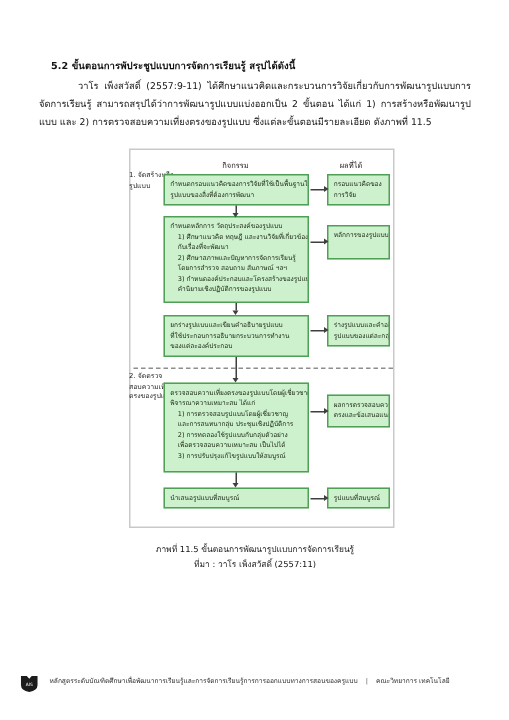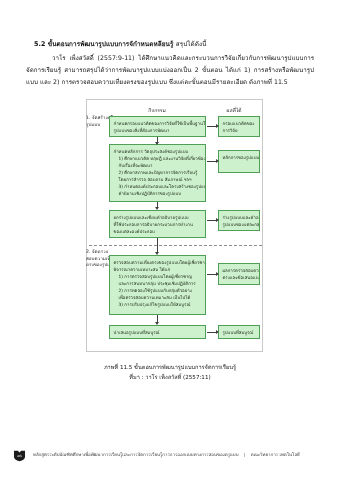--- a/index.html
+++ b/index.html
@@ -35,21 +35,21 @@
   .section-heading {
     font-size: 6.4px;
     font-weight: bold;
     line-height: 1.55;
     color: #111111;
     letter-spacing: 0.05px;
     margin: 0 0 2px 0;
     text-indent: 8px;
   }
   .section-heading .light {
-    font-weight: normal;
+    font-weight: bold;
   }
   .body-par {
     font-size: 6.2px;
     line-height: 1.92;
     color: #141414;
     text-align: justify;
     margin: 0;
     text-indent: 26px;
     letter-spacing: 0.02px;
   }
@@ -210,21 +210,21 @@
   .footer-sep { padding: 0 4px; color: #555; }
 </style>
 </head>
 <body>
 
 <div class="page">
 
   <div class="content">
     <div class="section-heading">
       <span>5.2</span>
-      <span>ขั้นตอนการพัฒนารูปแบบการจักำหนดหลียนรู้</span>
+      <span>ขั้นตอนการพัประชูปแบบการจัดการเรียนรู้</span>
       <span class="light">สรุปได้ดังนี้</span>
     </div>
     <p class="body-par">วาโร  เพ็งสวัสดิ์ (2557:9-11) ได้ศึกษาแนวคิดและกระบวนการวิจัยเกี่ยวกับการพัฒนารูปแบบการจัดการเรียนรู้ สามารถสรุปได้ว่าการพัฒนารูปแบบแบ่งออกเป็น 2 ขั้นตอน ได้แก่ 1) การสร้างหรือพัฒนารูปแบบ และ 2) การตรวจสอบความเที่ยงตรงของรูปแบบ ซึ่งแต่ละขั้นตอนมีรายละเอียด ดังภาพที่ 11.5</p>
   </div>
 
   <div class="figure-frame">
     <div class="figure-inner">
 
       <div class="col-head activity">กิจกรรม</div>
       <div class="col-head result">ผลที่ได้</div>

